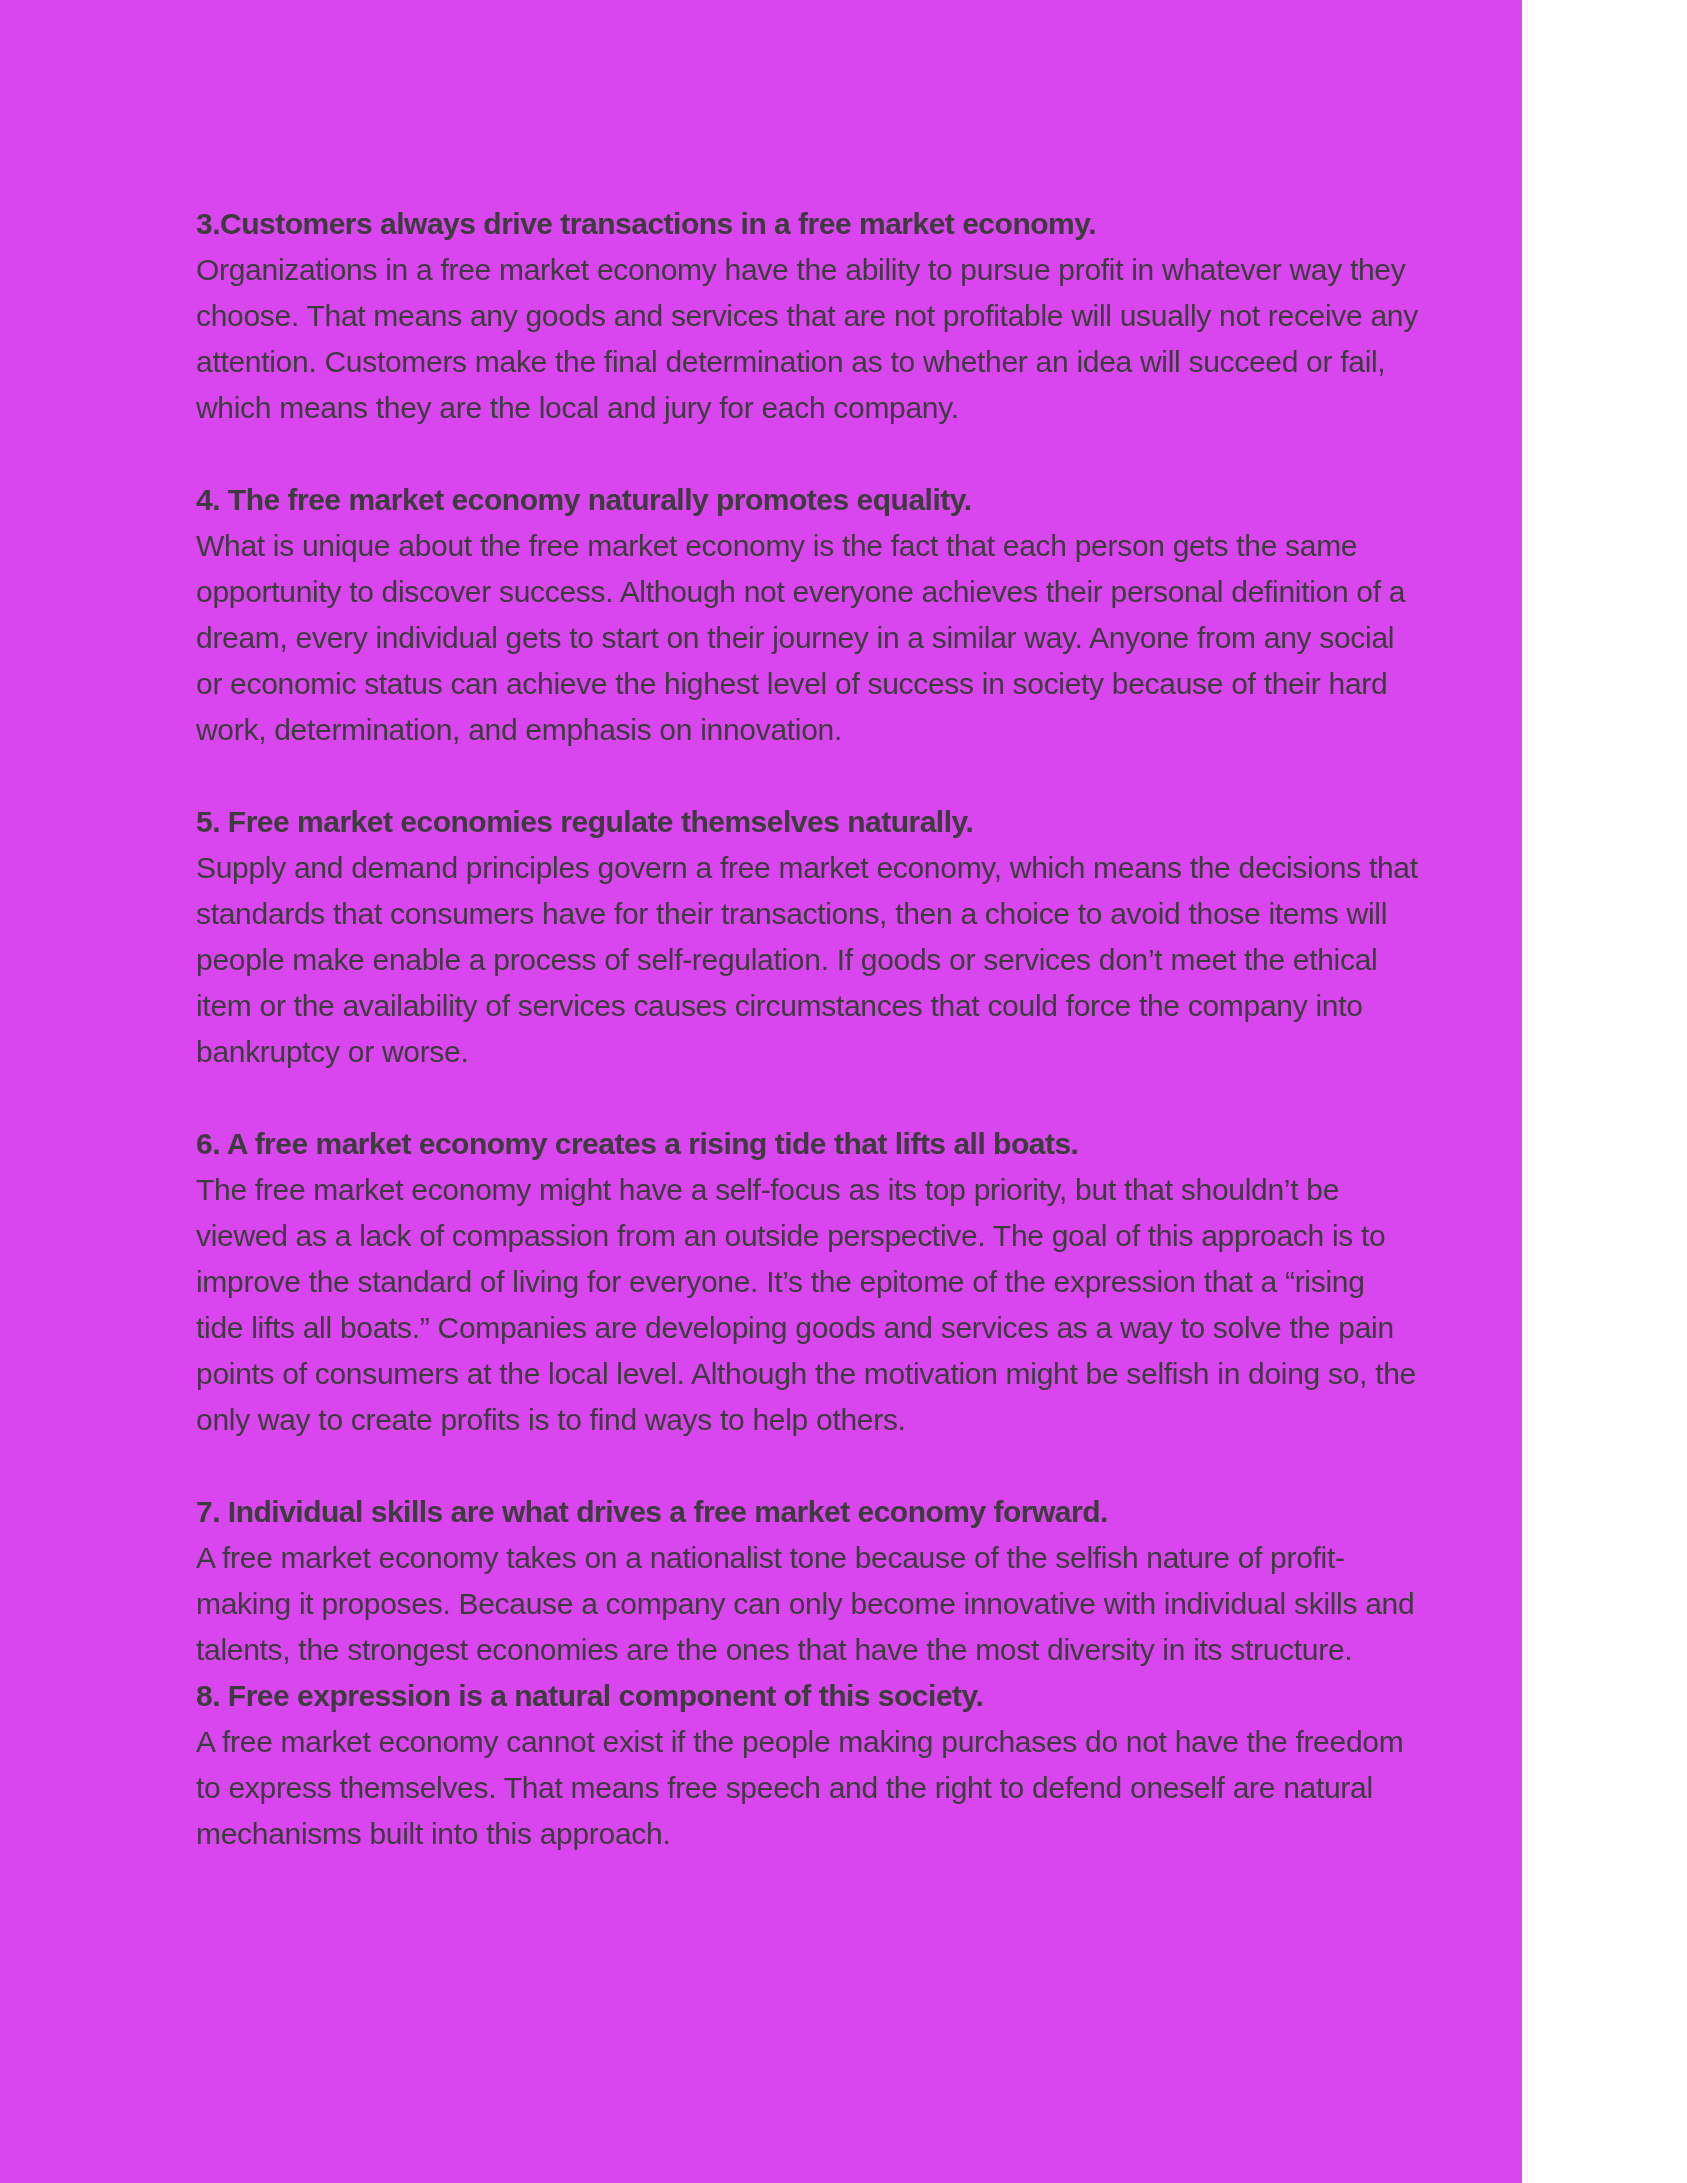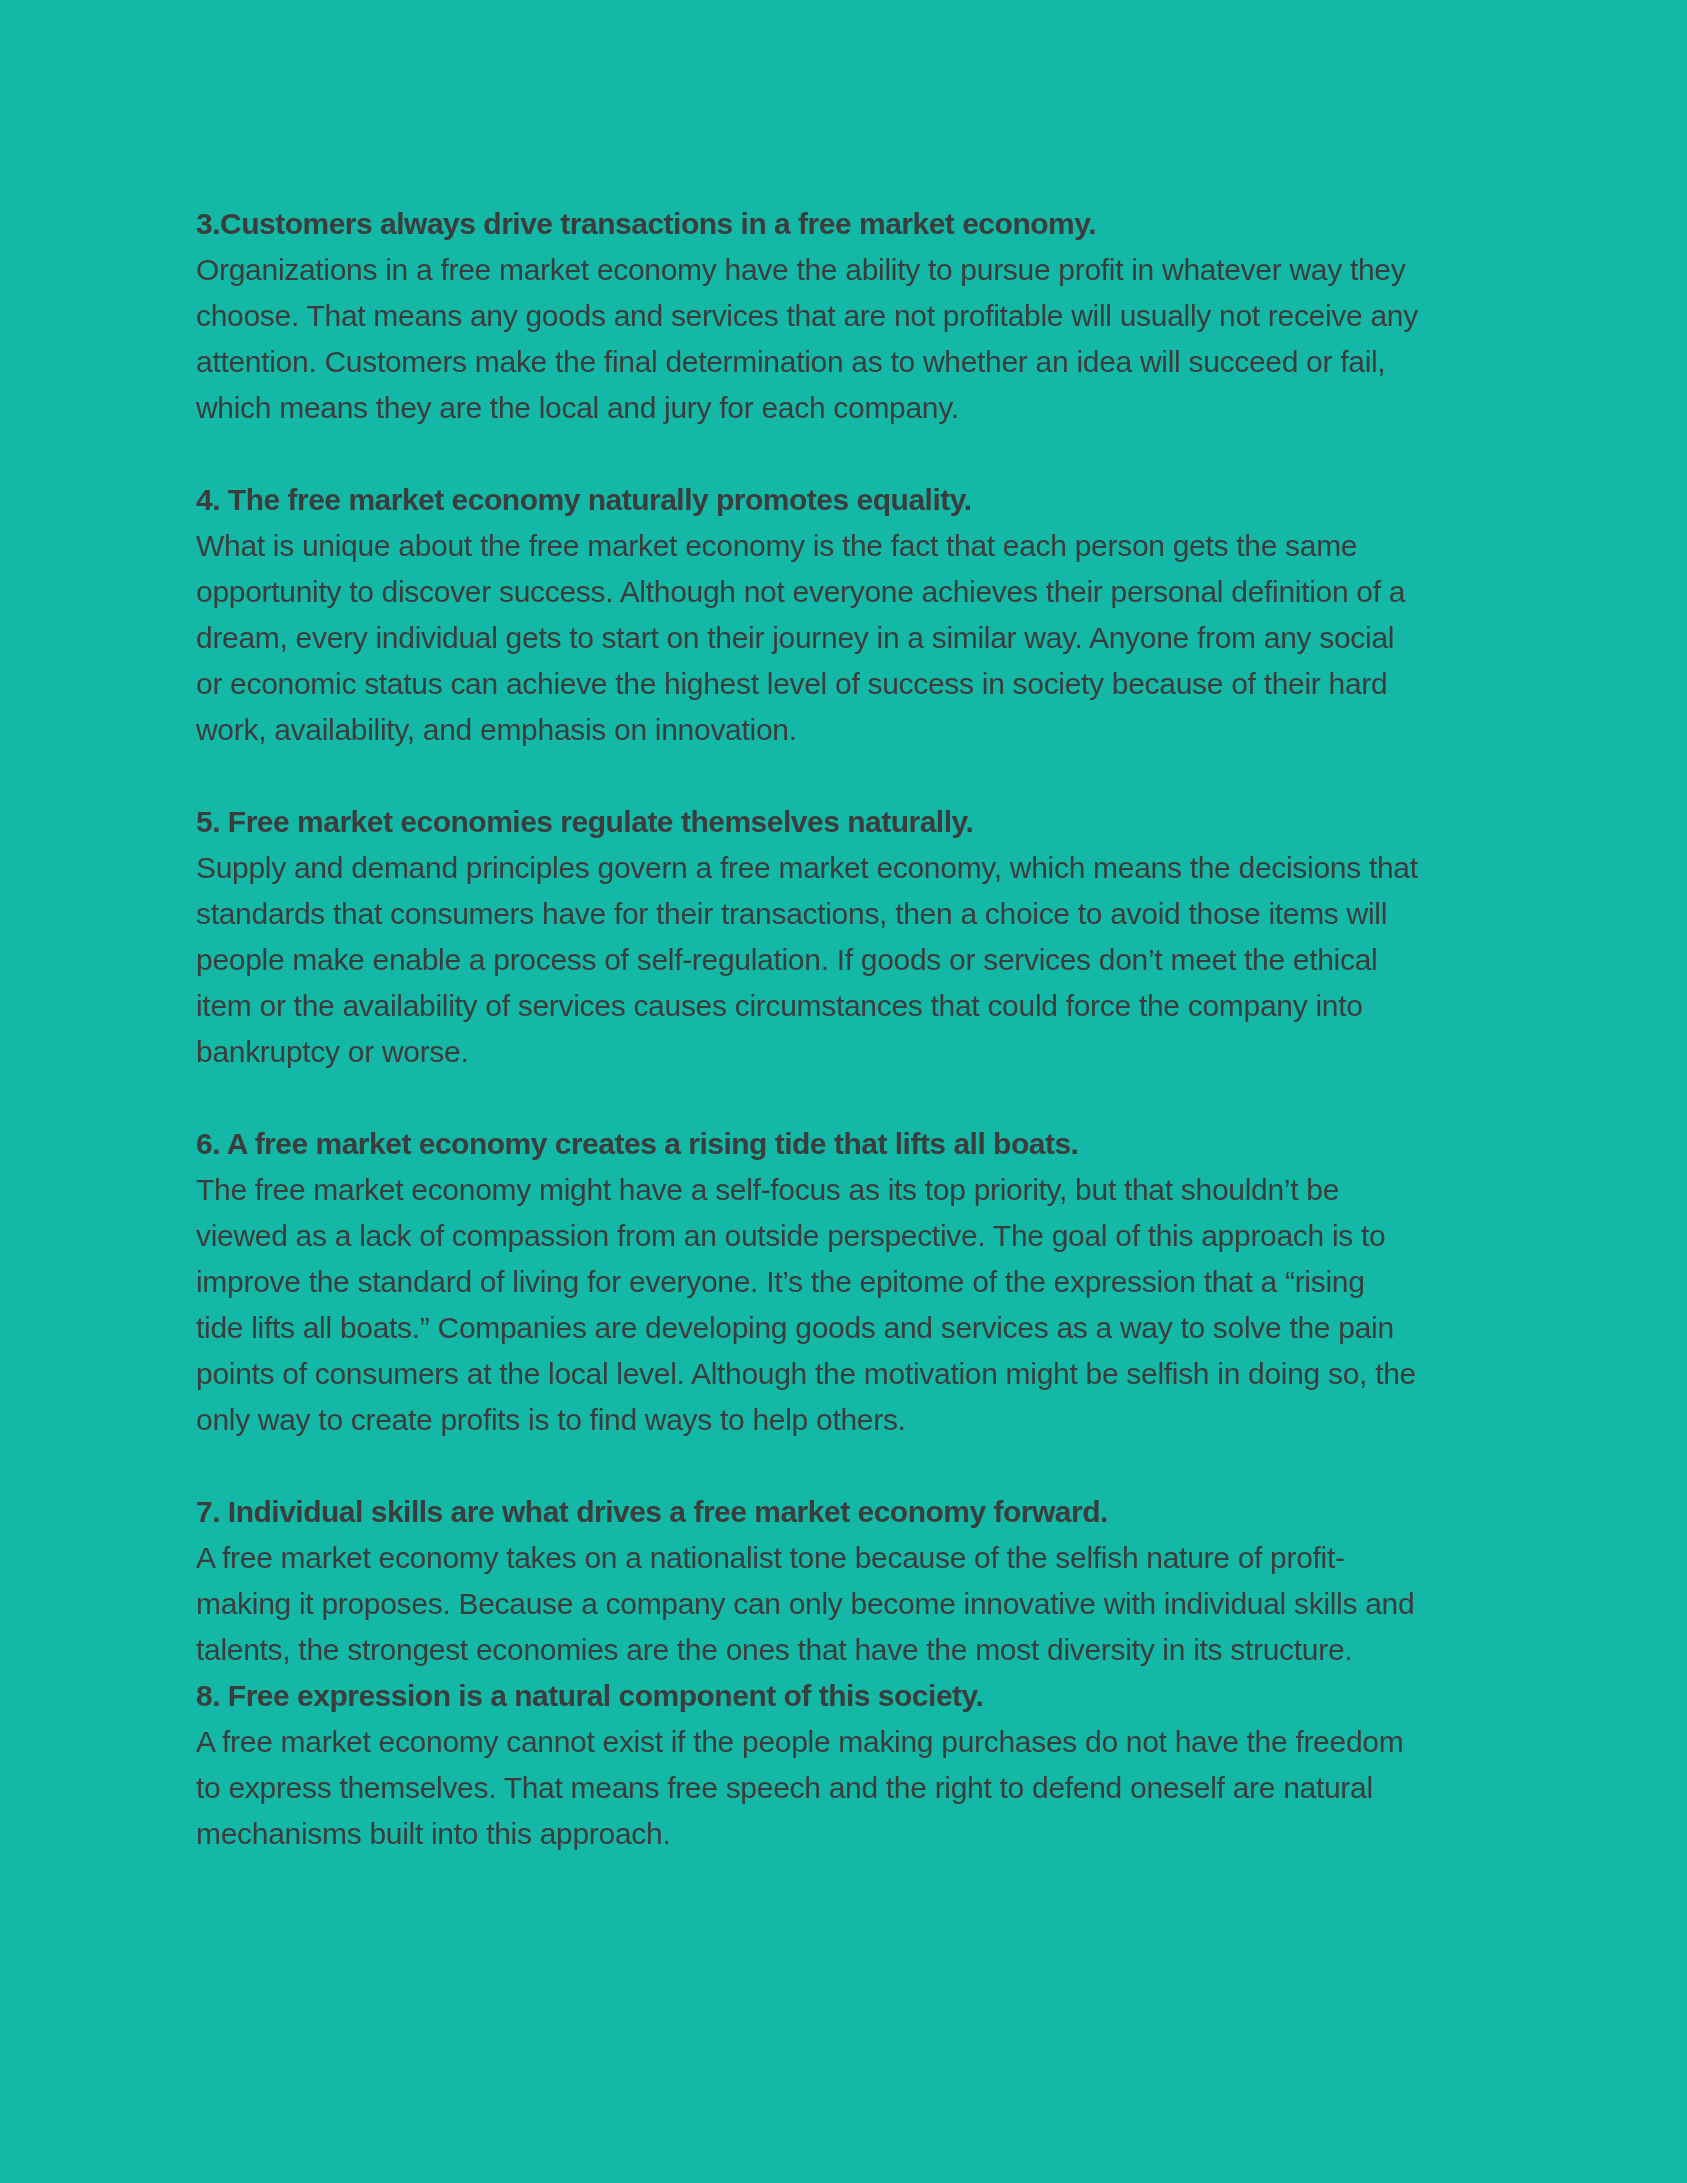--- a/index.html
+++ b/index.html
@@ -8,23 +8,23 @@
   }
   body {
     width: 1687px;
     height: 2183px;
     background: #ffffff;
     overflow: hidden;
     font-family: "Liberation Sans", sans-serif;
   }
   .page {
     position: relative;
-    width: 1687px;
+    width: 1522px;
     height: 2183px;
-    background: #14b8a6;
+    background: #d946ef;
   }
   .content {
     box-sizing: border-box;
     padding: 201px 192px 0 196px;
     color: #3c3c3c;
     font-size: 30px;
     line-height: 46px;
     letter-spacing: -0.3px;
   }
   section.doc-section {
@@ -57,21 +57,21 @@
         <div class="line">attention. Customers make the final determination as to whether an idea will succeed or fail,</div>
         <div class="line">which means they are the local and jury for each company.</div>
       </section>
 
   <section class="doc-section gap-after">
     <h2 class="heading">4. The free market economy naturally promotes equality.</h2>
   <div class="line">What is unique about the free market economy is the fact that each person gets the same</div>
         <div class="line">opportunity to discover success. Although not everyone achieves their personal definition of a</div>
         <div class="line">dream, every individual gets to start on their journey in a similar way. Anyone from any social</div>
         <div class="line">or economic status can achieve the highest level of success in society because of their hard</div>
-        <div class="line">work, availability, and emphasis on innovation.</div>
+        <div class="line">work, determination, and emphasis on innovation.</div>
       </section>
 
   <section class="doc-section gap-after">
     <h2 class="heading">5. Free market economies regulate themselves naturally.</h2>
   <div class="line">Supply and demand principles govern a free market economy, which means the decisions that</div>
         <div class="line">standards that consumers have for their transactions, then a choice to avoid those items will</div>
         <div class="line">people make enable a process of self-regulation. If goods or services don’t meet the ethical</div>
         <div class="line">item or the availability of services causes circumstances that could force the company into</div>
         <div class="line">bankruptcy or worse.</div>
       </section>

